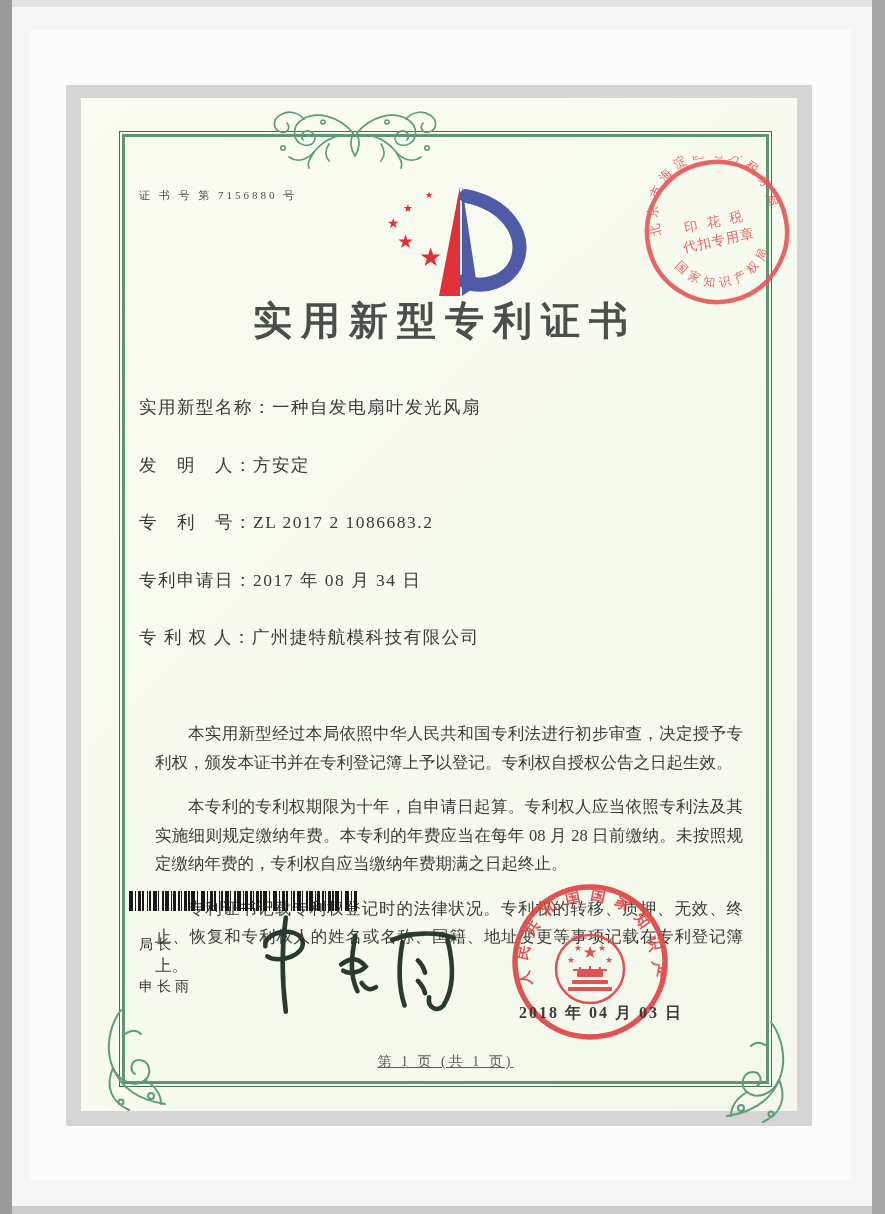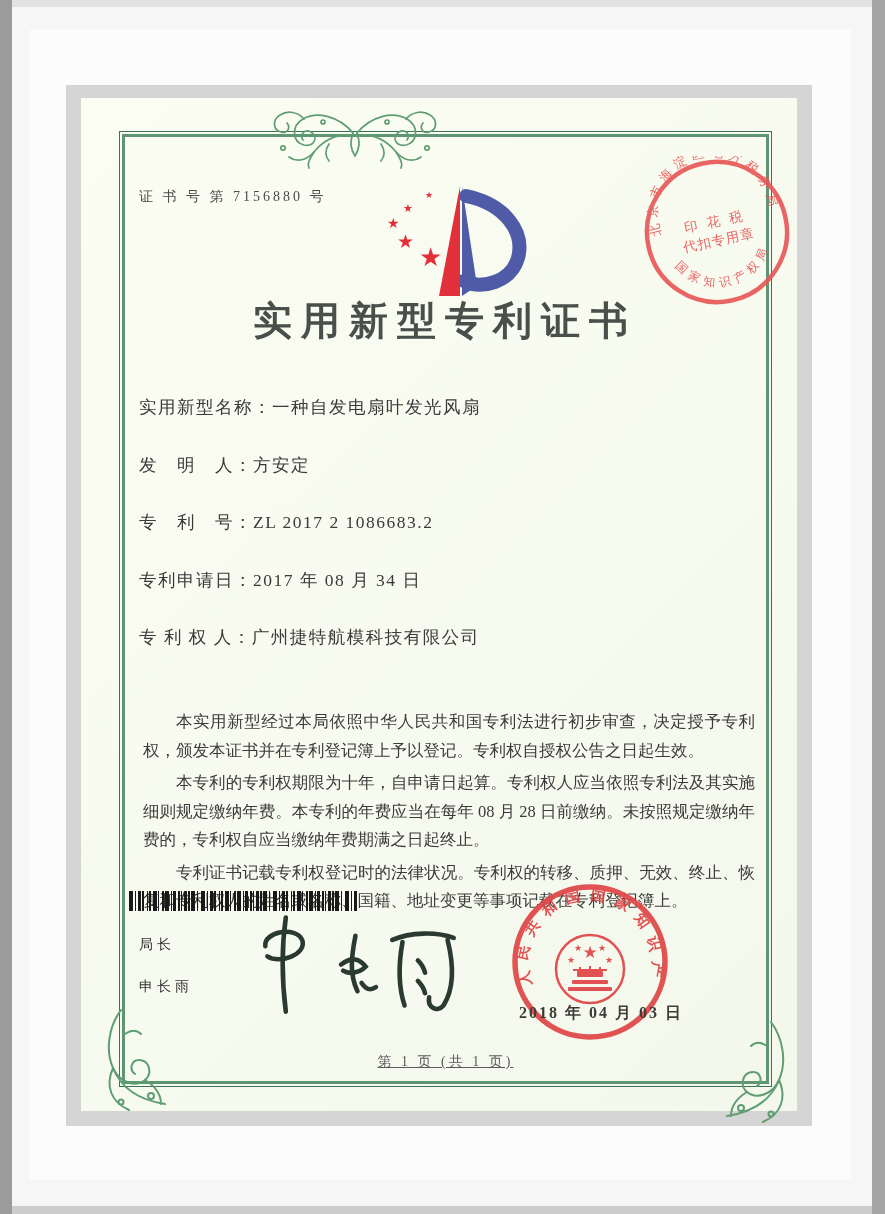--- a/index.html
+++ b/index.html
@@ -9,27 +9,27 @@
   .frame-outer{position:absolute;inset:0;background:#f6f6f6;
     box-shadow:inset 12px 0 0 #9b9b9b, inset -13px 0 0 #a6a6a6, inset 0 7px 0 #e2e2e2, inset 0 -8px 0 #cccccc;}
   .mat-white{position:absolute;left:30px;top:30px;right:34px;bottom:34px;background:#fcfcfc;}
   .mat-gray{position:absolute;left:66px;top:85px;right:73px;bottom:88px;background:#d5d5d5;}
   .paper{position:absolute;left:81px;top:98px;right:88px;bottom:103px;
     background:linear-gradient(135deg,#fbfdf3 0%,#f7faef 55%,#f4f8ec 100%);}
   
   .gborder{position:absolute;left:38px;top:33px;right:25px;bottom:24px;border:1.5px solid #3c7257;}
   .gborder .inner{position:absolute;inset:2px;border:3px solid #5f9573;}
   .abs{position:absolute;}
-  .cert-no{left:58px;top:90px;font-size:14px;color:#4b4b4b;letter-spacing:3px;}
+  .cert-no{left:58px;top:90px;font-size:11px;color:#4b4b4b;letter-spacing:3px;}
   .title{left:0;right:0;top:196px;text-align:center;font-size:39px;color:#49504b;
     letter-spacing:9px;font-weight:600;padding-left:12px;}
   .field{left:58px;font-size:17.5px;color:#3a3a3a;letter-spacing:1.5px;white-space:nowrap;}
   .paras{left:58px;top:606px;width:620px;font-size:16.5px;line-height:28.5px;color:#3b3b3b;
     text-align:justify;}
-  .paras p{margin:4px;text-indent:2em;}
+  .paras p{margin:16px;text-indent:2em;}
   .sig-title{left:58px;top:838px;font-family:"Liberation Sans","DejaVu Sans",sans-serif;
     font-size:14px;color:#333;letter-spacing:4px;}
   .sig-name{left:58px;top:880px;font-family:"Liberation Sans","DejaVu Sans",sans-serif;
     font-size:14px;color:#333;letter-spacing:4px;}
   .footer{left:38px;right:25px;top:955px;text-align:center;font-size:14px;color:#5a5a5a;letter-spacing:3px;text-decoration:underline;}
   .seal-date{left:438px;top:905px;font-size:16px;color:#3e3c37;letter-spacing:2px;font-weight:600;z-index:6;}
   .seal-main{left:428px;top:783px;width:162px;height:162px;z-index:5;opacity:.92;}
   .seal-tax{left:560px;top:58px;width:152px;height:152px;opacity:.9;}
   .logo{left:288px;top:84px;width:172px;height:120px;}
   .barcode{left:48px;top:793px;width:228px;height:20px;}

